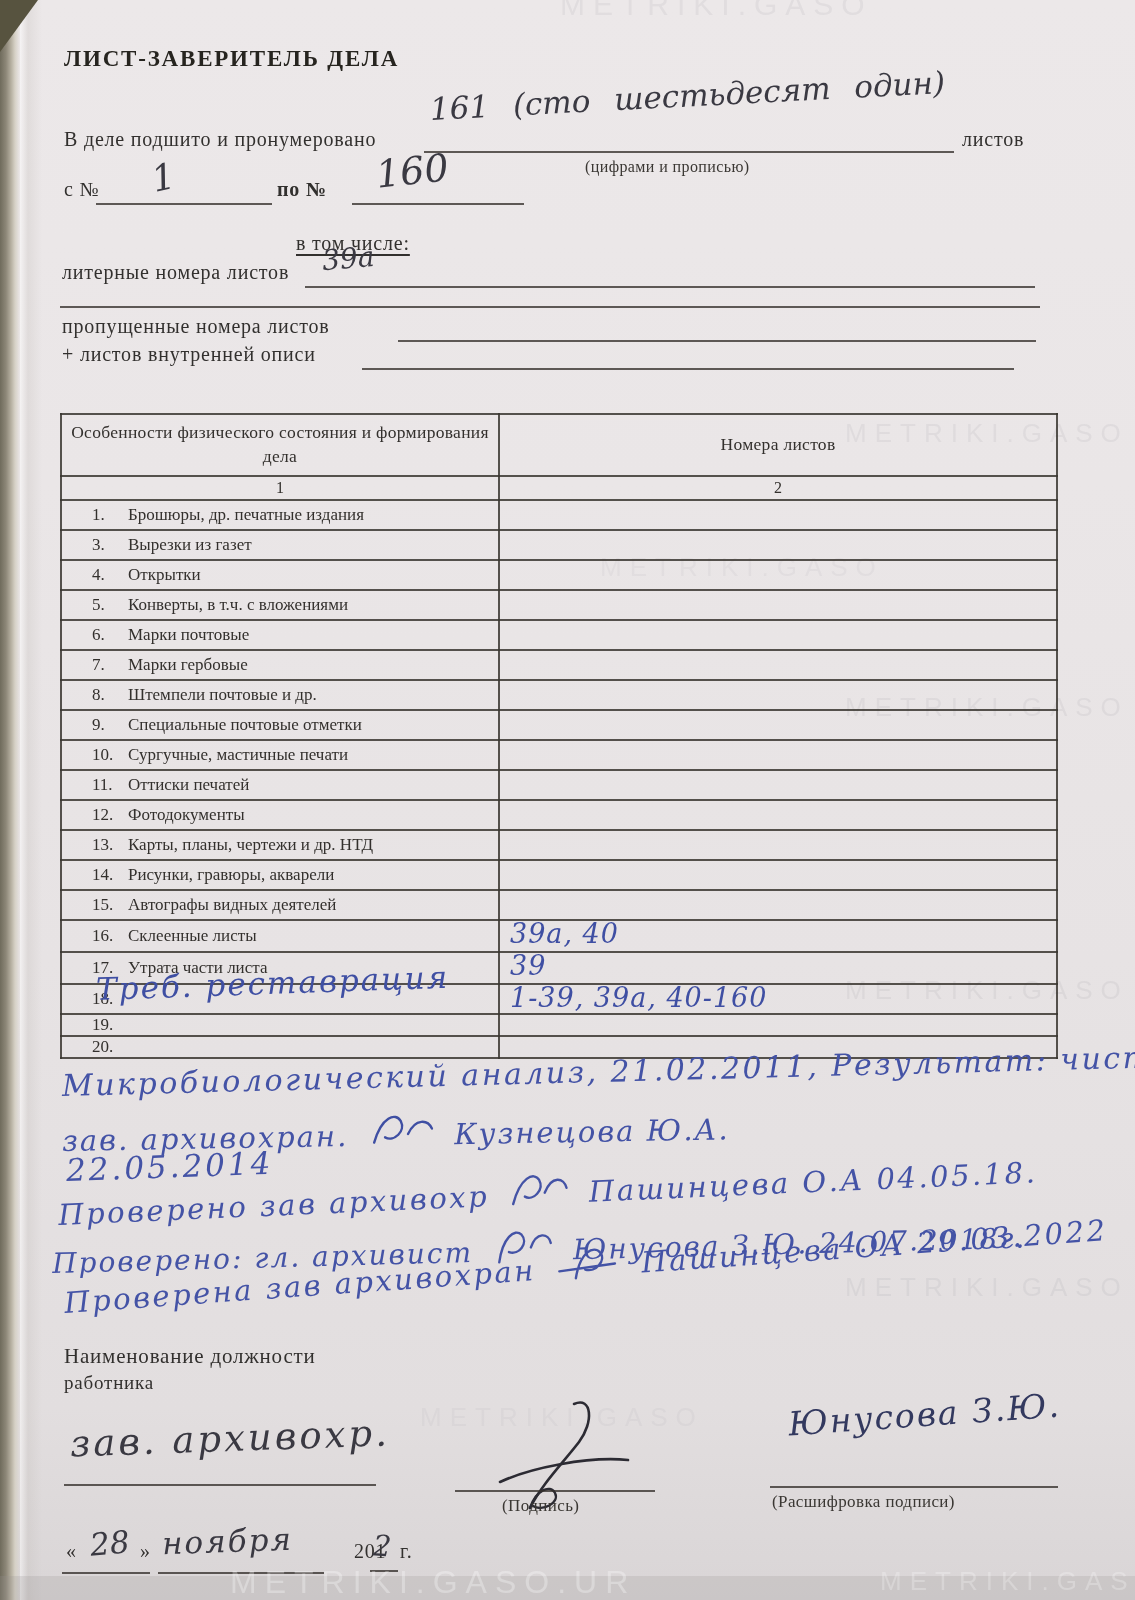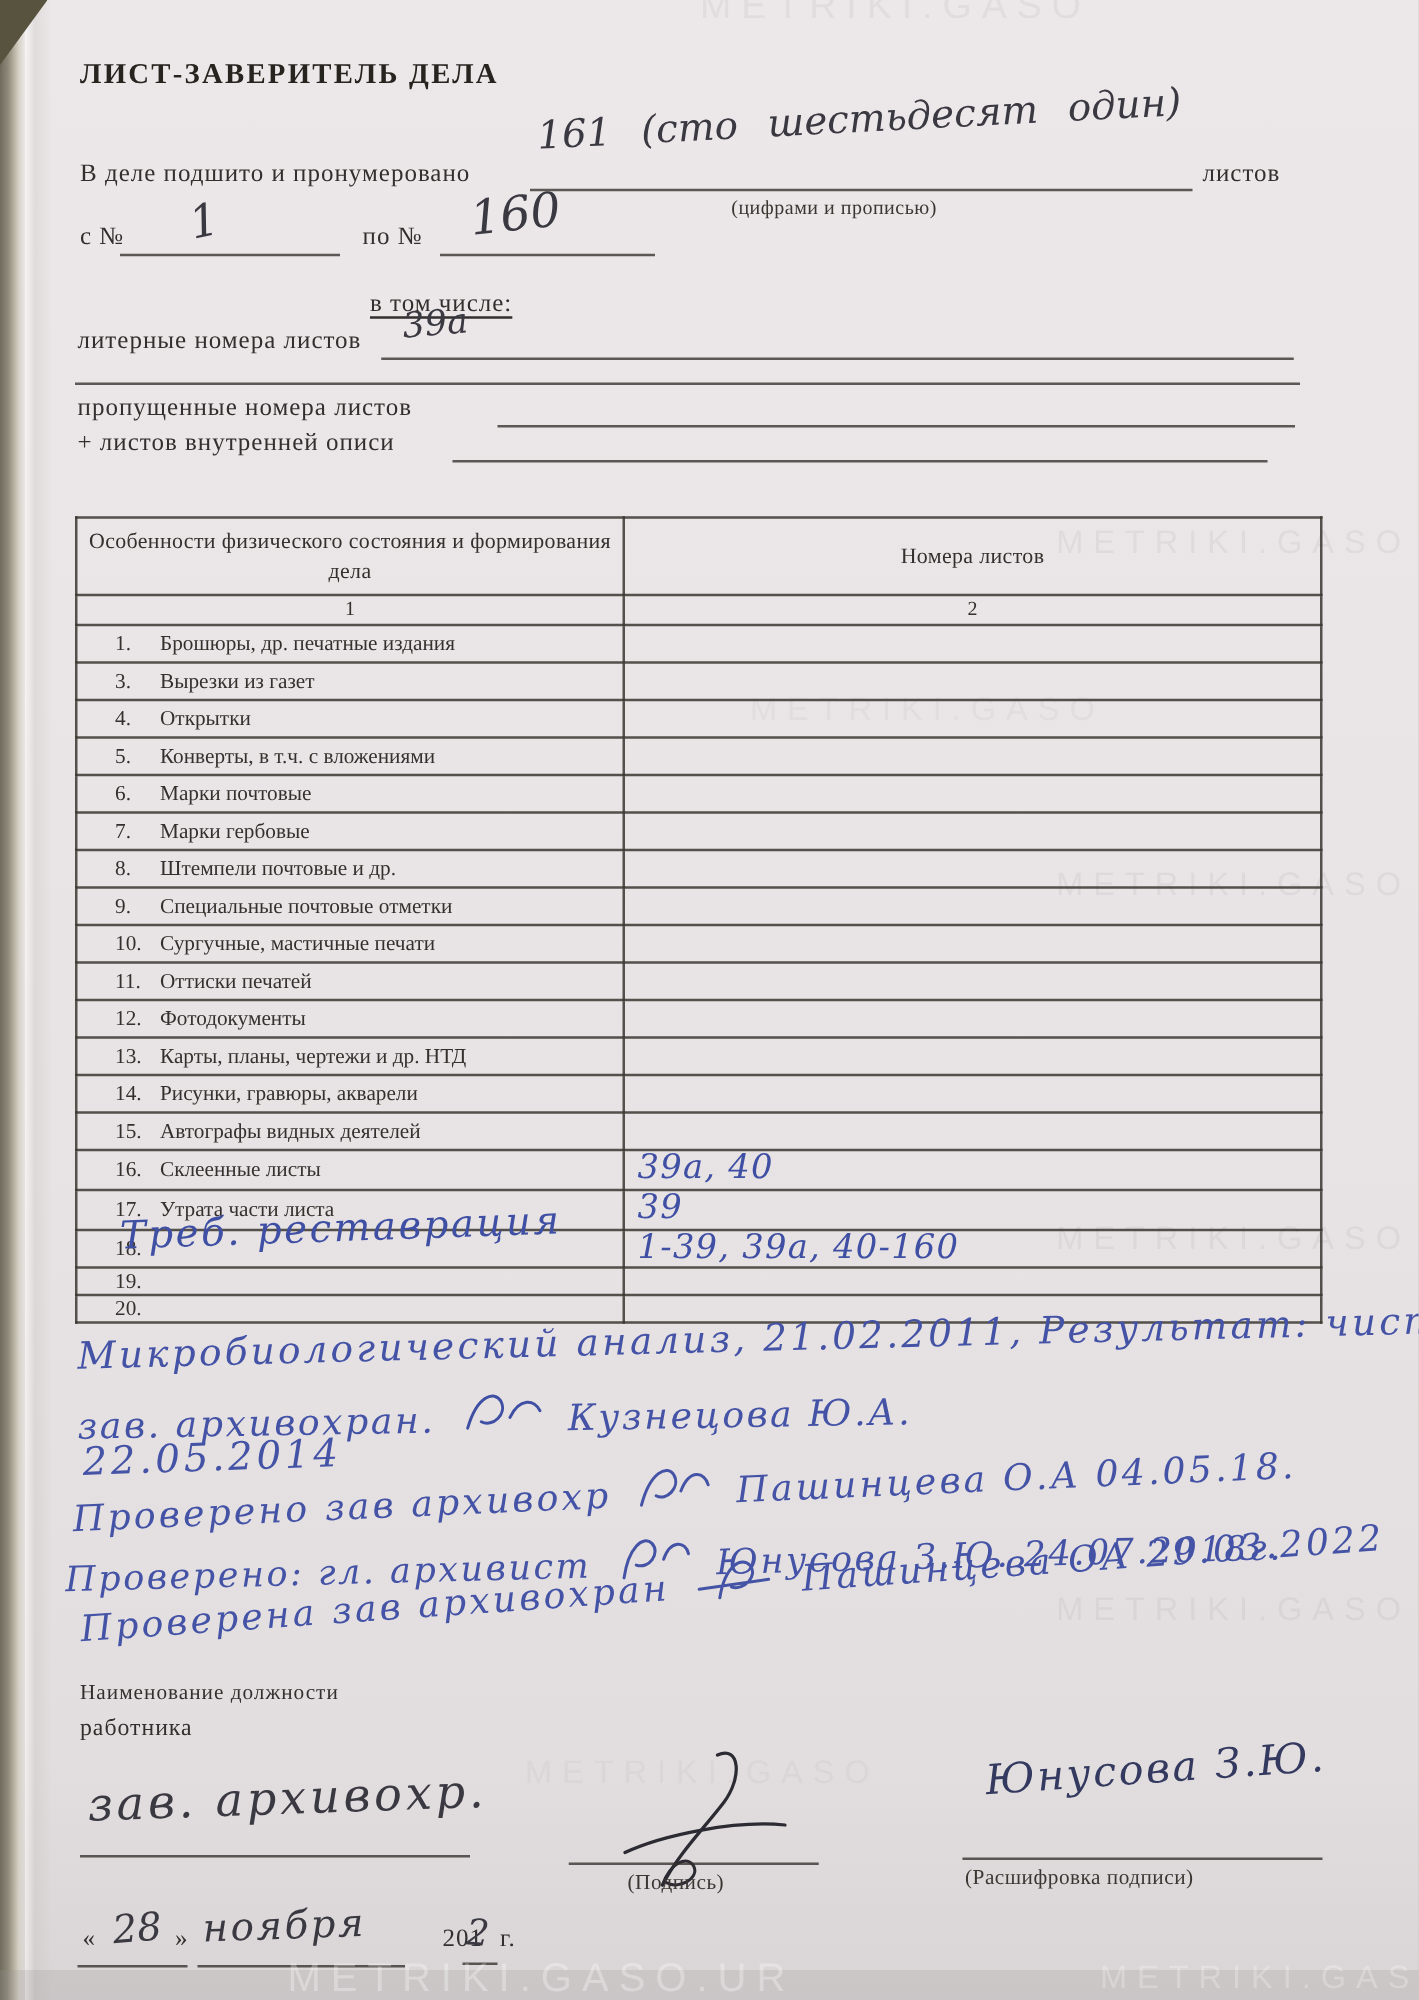--- a/index.html
+++ b/index.html
@@ -74,21 +74,21 @@
 
   <div class="p" style="left:64px;top:128px;">В деле подшито и пронумеровано</div>
   <div class="uline" style="left:424px;top:151px;width:530px;"></div>
   <div class="hand dark" style="left:430px;top:94px;font-size:31px;word-spacing:14px;transform:rotate(-3deg);transform-origin:left center;">161 (сто шестьдесят один)</div>
   <div class="p" style="left:962px;top:128px;">листов</div>
   <div class="p small" style="left:585px;top:158px;">(цифрами и прописью)</div>
 
   <div class="p" style="left:64px;top:178px;">с №</div>
   <div class="uline" style="left:96px;top:203px;width:176px;"></div>
   <div class="hand dark" style="left:152px;top:160px;font-size:36px;transform:rotate(-12deg);">1</div>
-  <div class="p" style="left:290px;top:178px;">по №</div>
+  <div class="p" style="left:277px;top:178px;font-weight:bold;">по №</div>
   <div class="uline" style="left:352px;top:203px;width:172px;"></div>
   <div class="hand dark" style="left:376px;top:152px;font-size:38px;transform:rotate(-6deg);">160</div>
 
   <div class="p" style="left:296px;top:232px;text-decoration:underline;text-underline-offset:4px;">в том числе:</div>
   <div class="p" style="left:62px;top:261px;">литерные номера листов</div>
   <div class="hand dark" style="left:322px;top:245px;font-size:28px;transform:rotate(-5deg);">39а</div>
   <div class="uline" style="left:305px;top:286px;width:730px;"></div>
   <div class="uline" style="left:60px;top:306px;width:980px;"></div>
   <div class="p" style="left:62px;top:315px;">пропущенные номера листов</div>
   <div class="uline" style="left:398px;top:340px;width:638px;"></div>
@@ -226,21 +226,21 @@
     <span class="seg">Юнусова З.Ю.  24.07.2018г.</span>
   </div>
   <div class="note" style="left:64px;top:1276px;font-size:29px;letter-spacing:2.5px;transform:rotate(-4deg);">
     <span class="seg">Проверена зав архивохран</span>
     <svg width="70" height="44" viewBox="0 0 70 44">
       <path d="M6,30 L62,26 M22,38 C28,12 42,6 48,14 C54,22 42,34 32,30" fill="none" stroke="#4453a6" stroke-width="2.4" stroke-linecap="round"></path>
     </svg>
     <span class="seg">Пашинцева ОА  29.03.2022</span>
   </div>
 
-  <div class="p" style="left:64px;top:1344px;font-size:17px;">Наименование должности</div>
+  <div class="p" style="left:64px;top:1344px;font-size:21px;">Наименование должности</div>
   <div class="p" style="left:64px;top:1372px;font-size:19px;">работника</div>
 
   <div class="hand dark" style="left:70px;top:1420px;font-size:37px;letter-spacing:3px;transform:rotate(-2deg);">зав. архивохр.</div>
   <div class="uline" style="left:64px;top:1484px;width:312px;"></div>
 
   <svg class="sig-svg" style="left:478px;top:1396px;" width="175" height="118" viewBox="0 0 175 118">
     <path d="M96,8 C114,0 116,26 101,46 C84,68 64,88 52,112" fill="none" stroke="#2c2b33" stroke-width="2.6" stroke-linecap="round"></path>
     <path d="M52,112 C58,94 72,88 77,97 C82,107 64,116 55,110" fill="none" stroke="#2c2b33" stroke-width="2.4" stroke-linecap="round"></path>
     <path d="M22,86 C52,72 110,60 150,64" fill="none" stroke="#2c2b33" stroke-width="2.6" stroke-linecap="round"></path>
   </svg>

